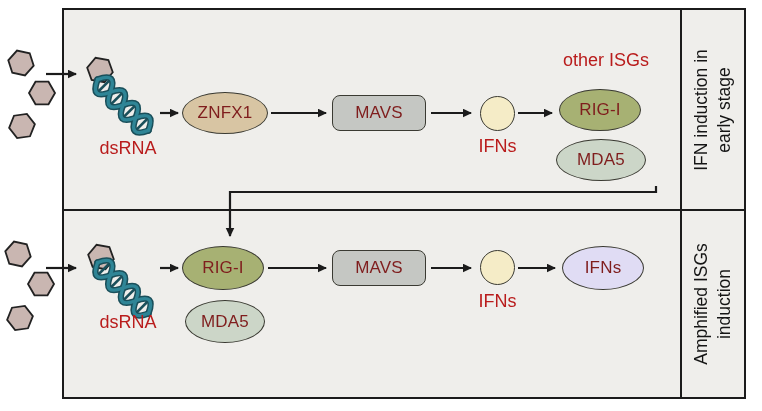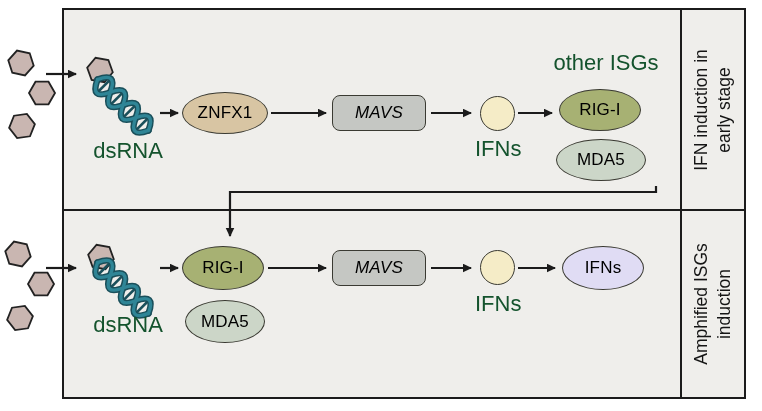--- a/index.html
+++ b/index.html
@@ -7,27 +7,27 @@
     position:relative;width:762px;height:411px;overflow:hidden;
     font-family:"Liberation Sans",sans-serif;color:#151515;background:#ffffff;
   }
   .box{
     position:absolute;left:62px;top:8px;width:684px;height:391px;
     border:2px solid var(--line);background:var(--panel-bg);box-sizing:border-box;z-index:0;
   }
   .overlay{position:absolute;left:0;top:0;z-index:1;pointer-events:none;}
   .node{
     position:absolute;display:flex;align-items:center;justify-content:center;
-    border:1.7px solid #3a3a32;font-size:17px;letter-spacing:.2px;color:#000000;
+    border:1.7px solid #3a3a32;font-size:17px;letter-spacing:.2px;color:#7f1d1d;
     box-sizing:border-box;z-index:2;white-space:nowrap;
   }
   .ellipse{border-radius:50%;}
-  .rrect{border-radius:8px;font-style:italic;}
+  .rrect{border-radius:8px;}
   .circle{border-radius:50%;}
-  .lbl{position:absolute;font-size:22px;color:#14532d;text-align:center;z-index:2;white-space:nowrap;}
+  .lbl{position:absolute;font-size:18px;color:#b91c1c;text-align:center;z-index:2;white-space:nowrap;}
   .side-label{
     position:absolute;z-index:2;text-align:center;font-size:17.5px;line-height:1.3;
     white-space:nowrap;transform:translate(-50%,-50%) rotate(-90deg);
   }
   .side-label span{display:block;}
   .divider-h{position:absolute;left:62px;top:209px;width:684px;height:2px;background:var(--line);z-index:3;}
   .divider-v{position:absolute;left:680px;top:8px;width:2px;height:391px;background:var(--line);z-index:3;}
   .flow{stroke:var(--line);stroke-width:2.2;fill:none;marker-end:url(#ah);}
   .strand-outline{fill:none;stroke:var(--helix-dark);stroke-width:6.5;stroke-linecap:round;}
   .strand{fill:none;stroke:var(--helix-stroke);stroke-width:3.4;stroke-linecap:round;}

